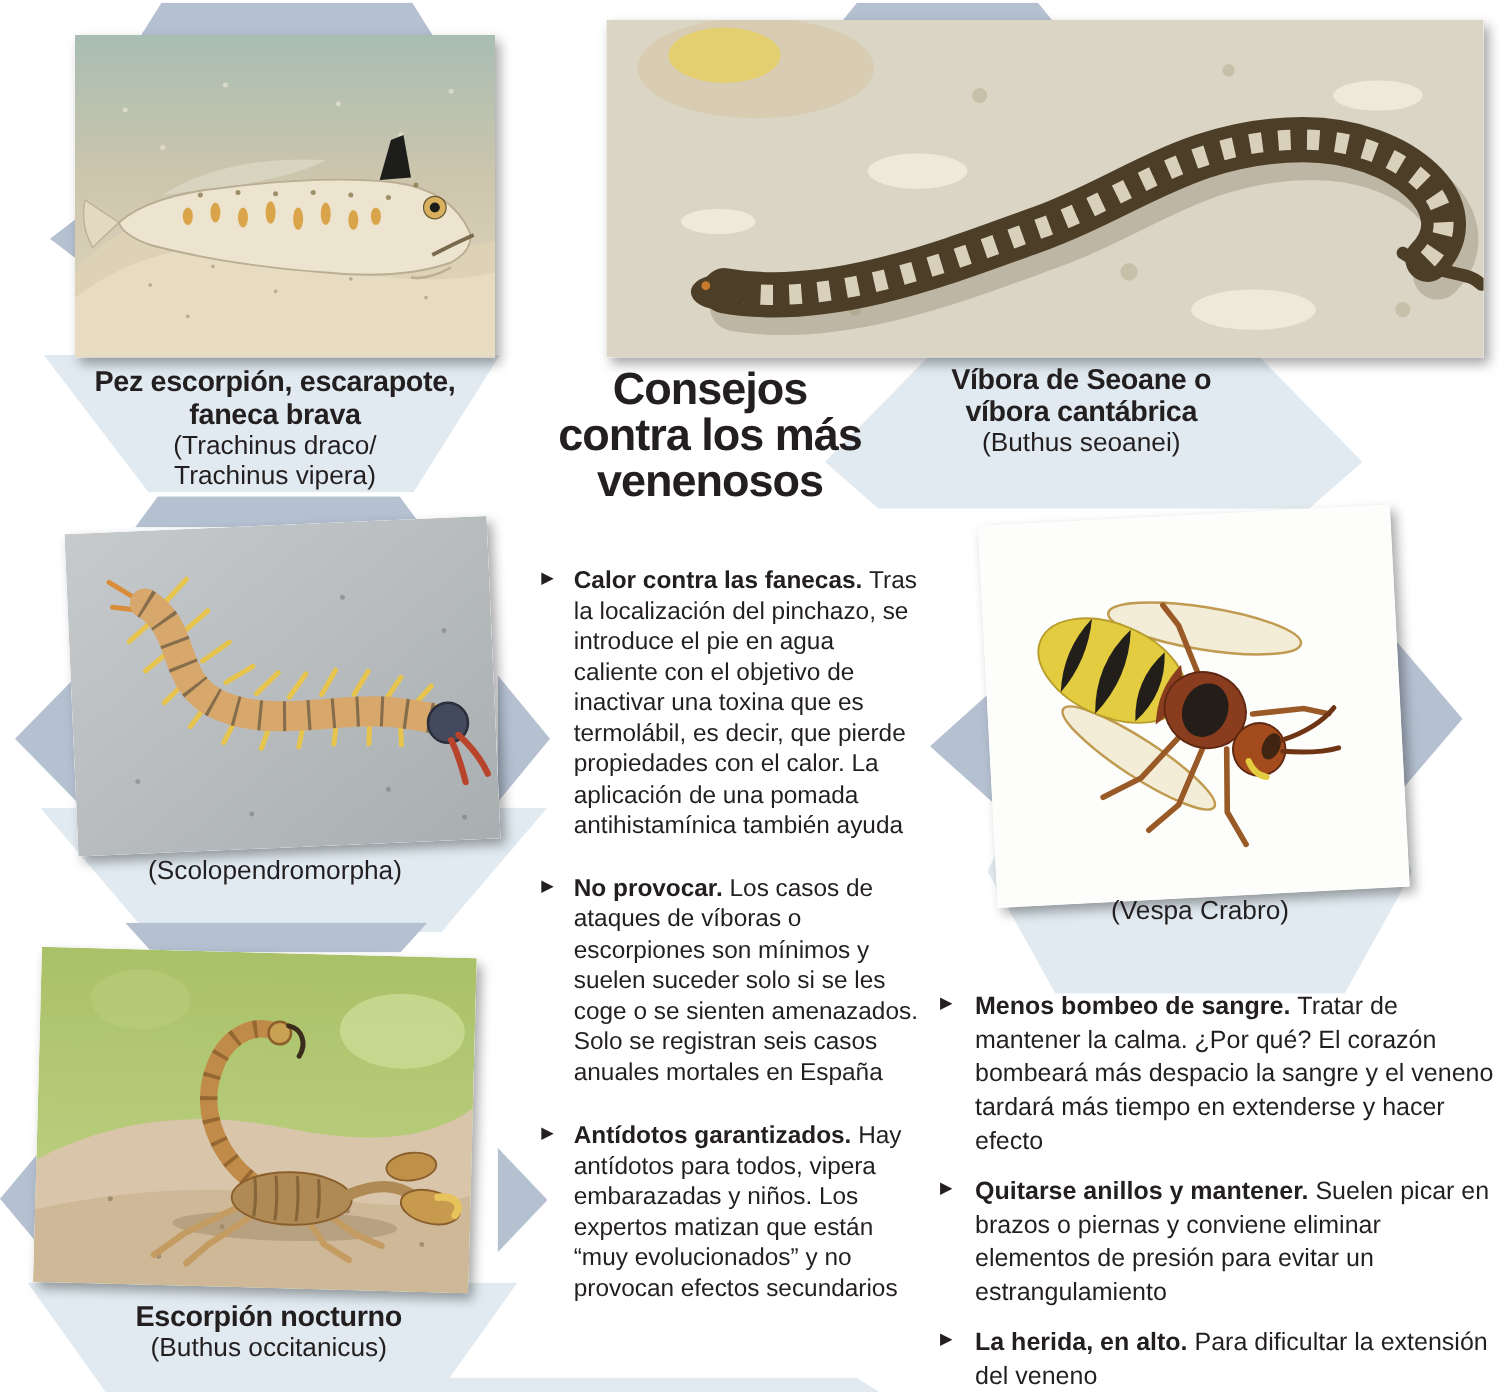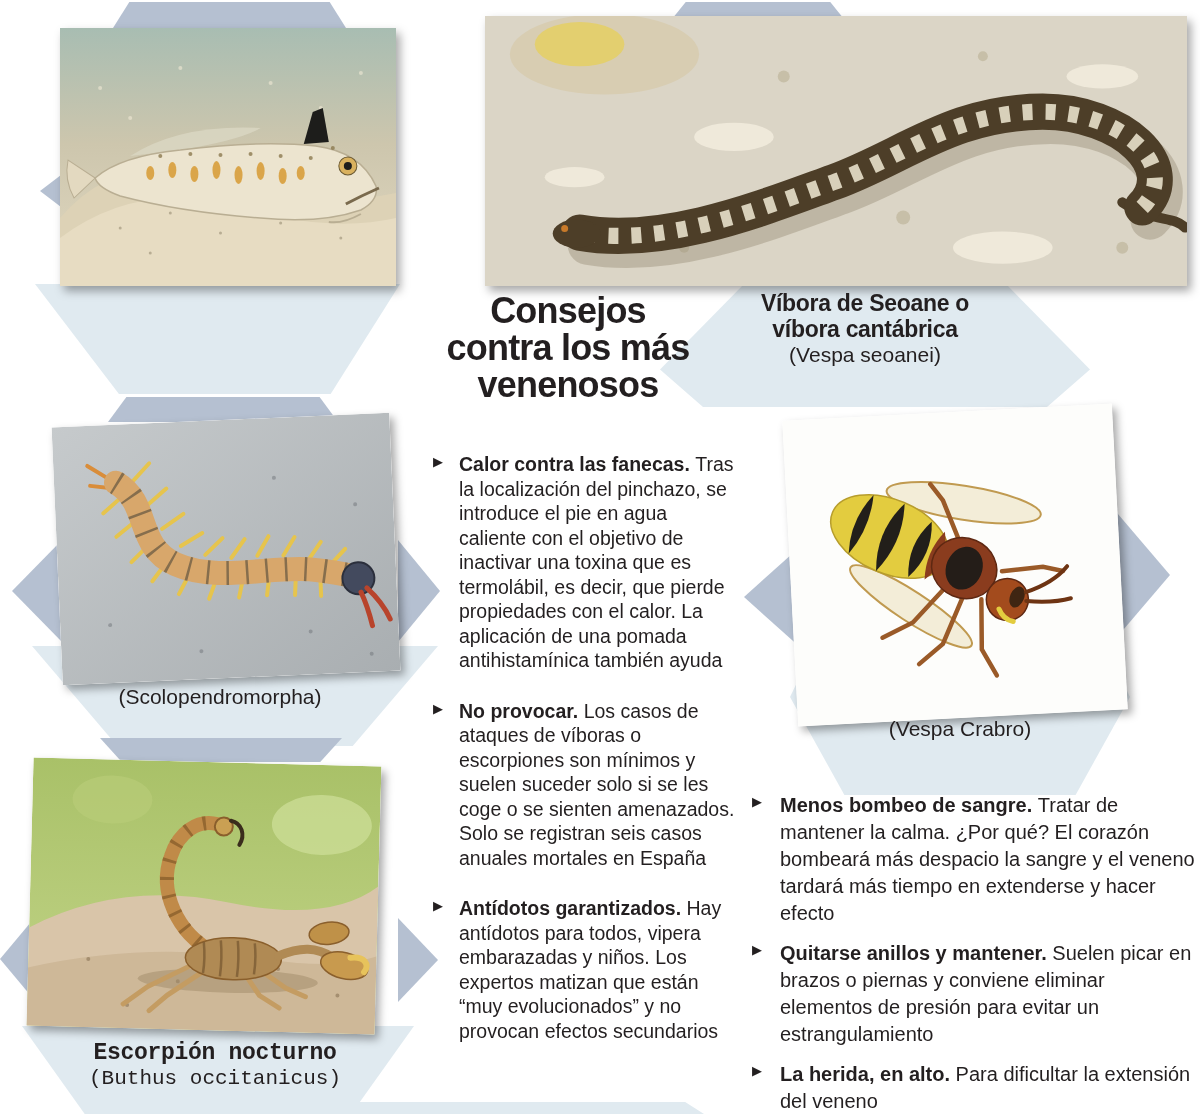--- a/index.html
+++ b/index.html
@@ -262,28 +262,32 @@
         <ellipse cx="236" cy="158" rx="7" ry="11" fill="#3f2512"></ellipse>
         <path d="M224,176 Q232,184 242,182" stroke="#e3cc3f" stroke-width="5" fill="none" stroke-linecap="round"></path>
         <g stroke="#6e3413" stroke-width="4" stroke-linecap="round" fill="none">
             <path d="M242,150 C258,136 266,124 270,110"></path>
             <path d="M246,158 C264,152 276,146 286,138"></path>
           </g>
       </g>
     </svg>
   </div>
 
+  <div class="caption" style="left:45px;top:292px;width:350px;">
+    <div class="cap-name">Pez escorpión, escarapote, faneca brava</div>
+    <div class="cap-sci" style="max-width:215px;">(Trachinus draco/ Trachinus vipera)</div>
+  </div>
   <div class="caption" style="left:730px;top:290px;width:270px;">
     <div class="cap-name">Víbora de Seoane o víbora cantábrica</div>
-    <div class="cap-sci">(Vespa seoanei)</div>
+    <div class="cap-sci">(Buthus seoanei)</div>
   </div>
   <div class="caption" style="left:60px;top:684px;width:320px;">
     <div class="cap-sci">(Scolopendromorpha)</div>
   </div>
-  <div class="caption" style="left:55px;top:1040px;width:320px;font-family:Liberation Mono, monospace;">
+  <div class="caption" style="left:55px;top:1040px;width:320px;">
     <div class="cap-name">Escorpión nocturno</div>
     <div class="cap-sci">(Buthus occitanicus)</div>
   </div>
   <div class="caption" style="left:810px;top:716px;width:300px;">
     <div class="cap-sci">(Vespa Crabro)</div>
   </div>
 
   <div class="title">
     <div>Consejos</div>
     <div>contra los más</div>

